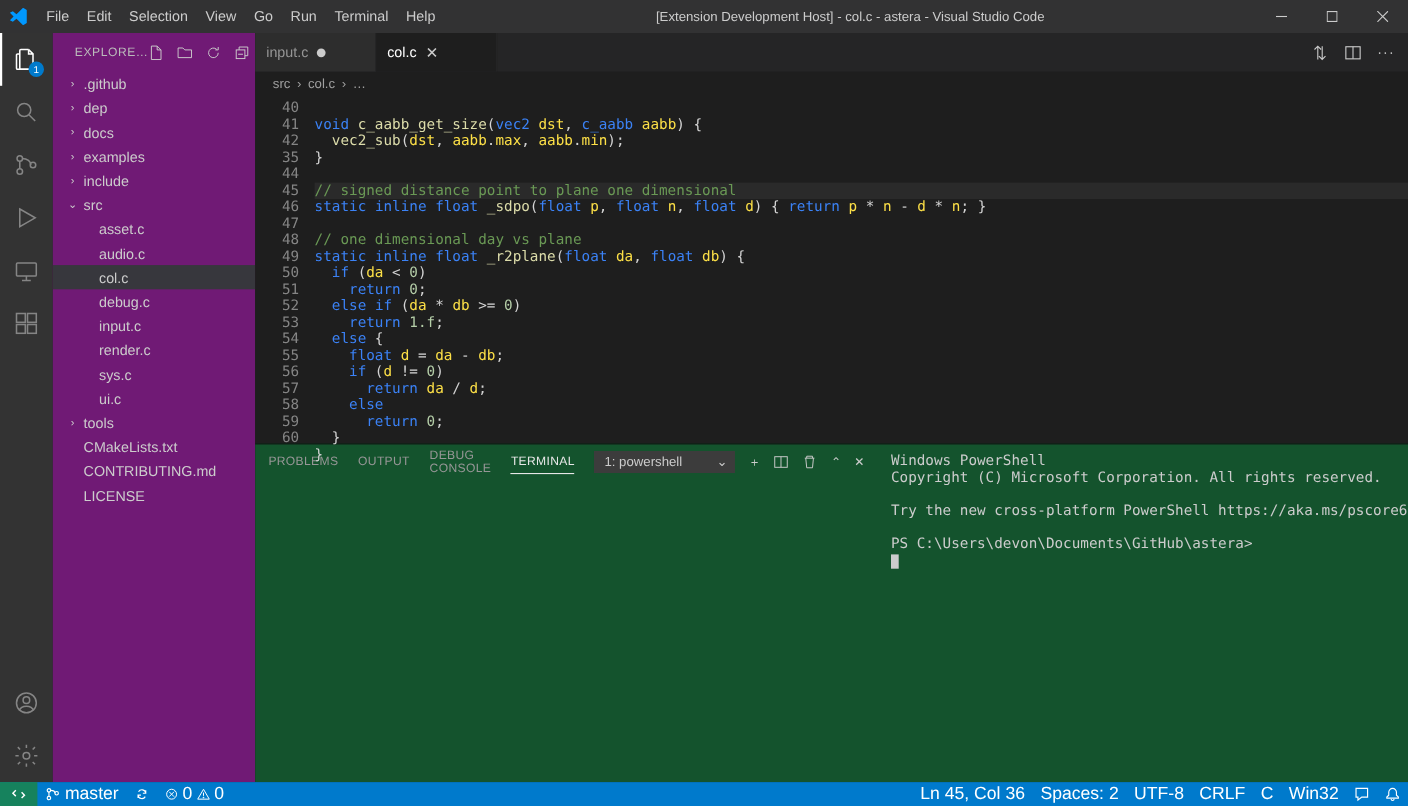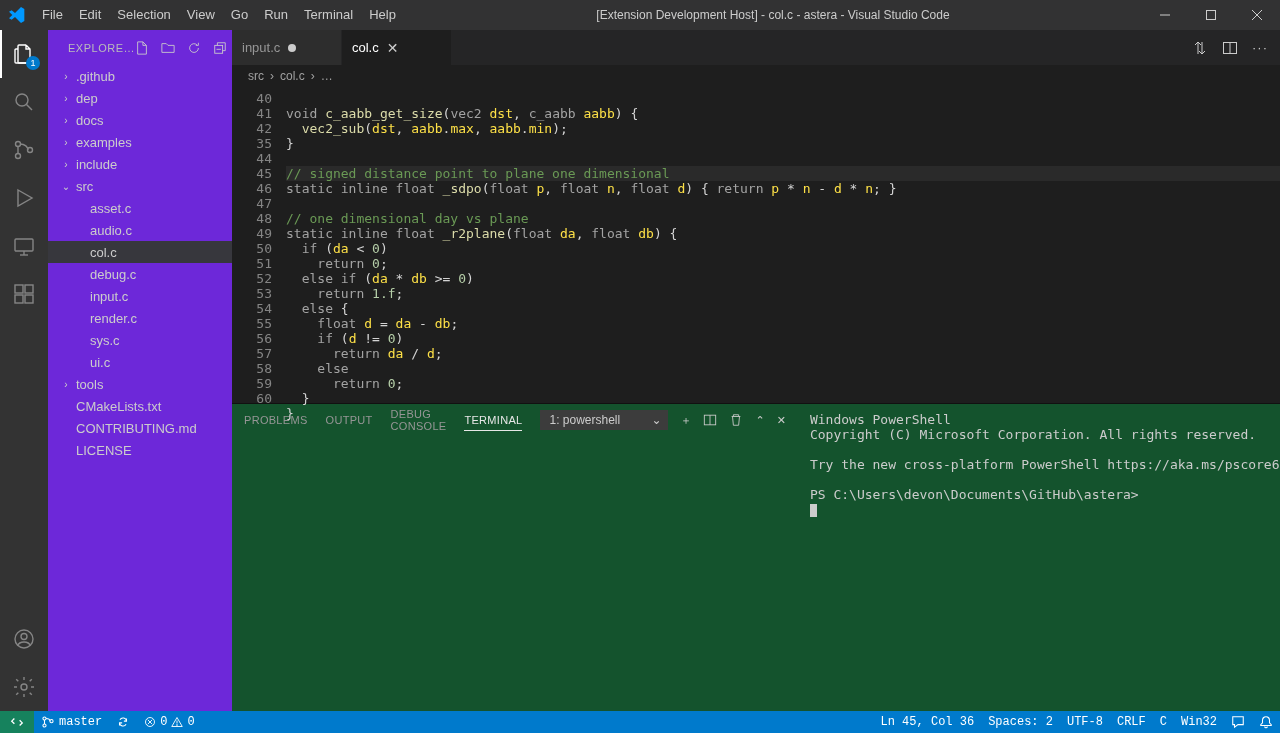--- a/index.html
+++ b/index.html
@@ -42,21 +42,21 @@
   position: relative;
 }
 .activity-icon.active { color:#fff; }
 .activity-icon.active::before { content:""; position:absolute; left:0; top:0; bottom:0; width:2px; background:#fff; }
 .activity-icon .badge {
   position:absolute; bottom:8px; right:8px; background:#007acc; color:#fff; font-size:9px;
   min-width:14px; height:14px; border-radius:7px; display:flex; align-items:center; justify-content:center; padding:0 3px;
 }
 .sidebar {
   width: 184px;
-  background: #6d28d9;
+  background: #701a75;
   display: flex;
   flex-direction: column;
 }
 .sidebar-header {
   height: 35px; display:flex; align-items:center; justify-content:space-between; padding:0 8px 0 20px;
   color:#bbb; font-size:11px; letter-spacing:0.5px;
 }
 .sidebar-header-actions { display:flex; gap:12px; color:#ccc; }
 .filetree { flex:1; overflow:auto; font-size:13px; }
 .tree-row {
@@ -77,41 +77,41 @@
 .tab-dirty { width:8px; height:8px; border-radius:50%; background:#ccc; }
 .tabs-actions { margin-left:auto; display:flex; align-items:center; gap:14px; padding:0 12px; color:#ccc; }
 .breadcrumb {
   height:22px; display:flex; align-items:center; padding-left:16px; font-size:12px; color:#a0a0a0; gap:6px;
 }
 .editor-body { flex:1; display:flex; min-height:0; font-family:Consolas,monospace; font-size:13px; line-height:15px; }
 .gutter { width:54px; text-align:right; color:#858585; padding:4px 14px 4px 0; }
 .code { flex:1; padding:4px 0; white-space:pre; color:#d4d4d4; position:relative; }
 .code .line { height:15px; }
 .code .hl-line { background:#2a2a2a; position:relative; }
-.kw { color:#a3a3a3;margin-top:16px; }
+.kw { color:#3b82f6;margin-top:16px; }
 .fn { color:#dcdcaa; }
 .pr { color:#fde047; }
 .cm { color:#6a9955; }
 .nm { color:#b5cea8; }
 .panel {
   height:308px; background:#14532d; border-top:1px solid #111; display:flex; 
 }
 .panel-tabs { display:flex; align-items:center; height:32px; padding:0 12px; font-size:11px; color:#969696; gap:18px; }
 .panel-tab { cursor:default; padding:4px 0; letter-spacing:0.3px; }
 .panel-tab.active { color:#e7e7e7; border-bottom:1px solid #e7e7e7; }
 .panel-right { margin-left:auto; display:flex; align-items:center; gap:12px; color:#ccc; }
 .term-select {
   background:#3c3c3c; color:#ccc; font-size:12px; border:1px solid #3c3c3c; padding:2px 22px 2px 8px;
   position:relative; width:128px;
 }
 .term-select::after { content:"⌄"; position:absolute; right:6px; color:#ccc; }
 .terminal { flex:1; padding:8px 12px; font-family:Consolas,monospace; font-size:13px; line-height:15px; color:#ccc; white-space:pre; }
 .cursor-block { display:inline-block; width:7px; height:13px; background:#ccc; vertical-align:text-bottom; }
 .statusbar {
-  height:22px; background:#007acc; color:#fff; display:flex; align-items:center; font-size:12px;font-family:Liberation Mono, monospace;
+  height:22px; background:#007acc; color:#fff; display:flex; align-items:center; font-size:16px;
 }
 .sb-left, .sb-right { display:flex; align-items:center; height:100%; }
 .sb-right { margin-left:auto; }
 .sb-item { padding:0 7px; display:flex; align-items:center; gap:4px; height:100%; }
 .sb-remote { background:#16825d; width:34px; justify-content:center; }
 svg { display:block; }
 </style>
 </head>
 <body>
 

